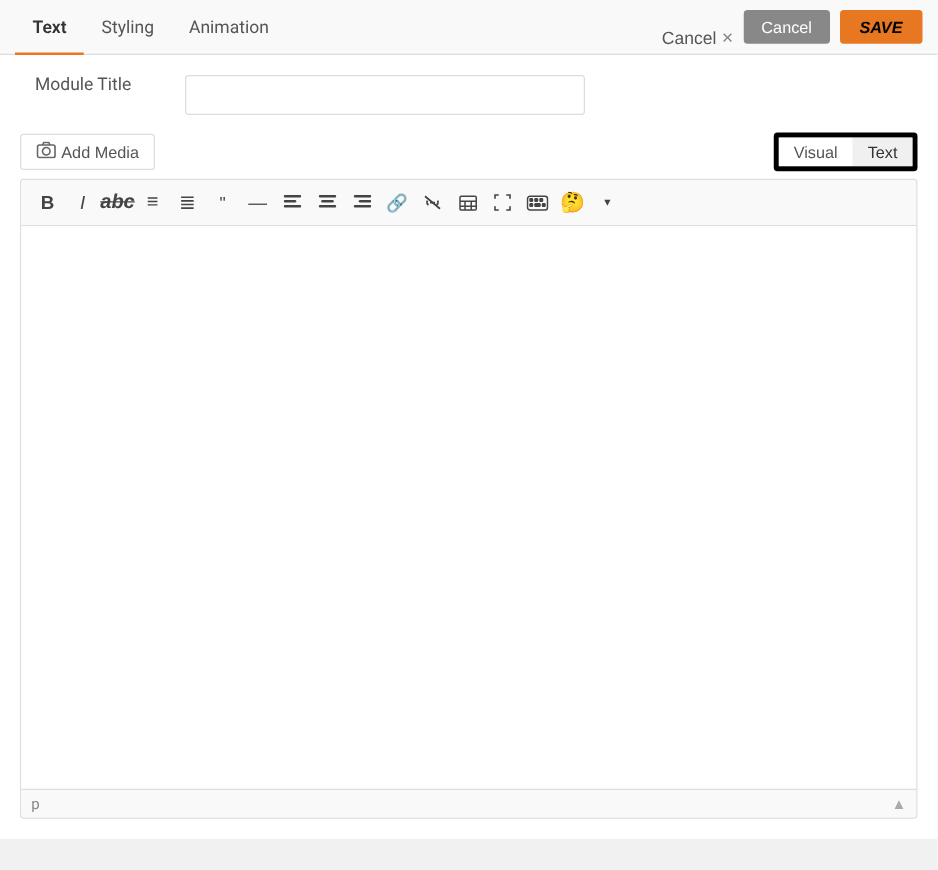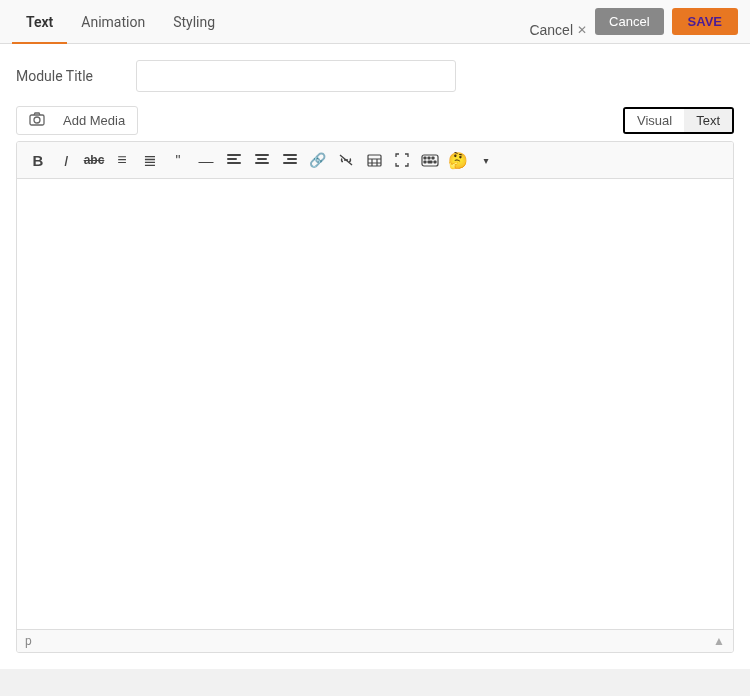--- a/index.html
+++ b/index.html
@@ -60,40 +60,41 @@
       background: #888;
       color: #fff;
       border: none;
       border-radius: 3px;
       padding: 6px 14px;
       cursor: pointer;
       font-size: 13px;
     }
     .save-btn {
       background: #e87722;
-      color: #4c1d95;
+      color: #000000;
       border: none;
       border-radius: 3px;
       padding: 6px 16px;
       cursor: pointer;
       font-size: 13px;
       font-weight: 600;
+      font-style: italic;
     }
 
     
     .main-content {
       background: #fff;
       padding: 16px;
     }
 
     
     .module-title-row {
       display: flex;
-      align-items: center;
       margin-bottom: 14px;
+      margin-left: 12px;
     }
     .module-title-label {
       font-size: 14px;
       color: #555;
       width: 120px;
       flex-shrink: 0;
     }
     .module-title-input {
       flex: 1;
       max-width: 320px;
@@ -115,29 +116,29 @@
     .add-media-btn {
       background: #fff;
       border: 1px solid #ddd;
       border-radius: 3px;
       padding: 5px 12px;
       cursor: pointer;
       font-size: 13px;
       color: #555;
       display: flex;
       align-items: center;
-      gap: 18px;
+      gap: 4px;
     }
     .add-media-icon {
       font-size: 14px;
       color: #777;
     }
     .view-toggle {
       display: flex;
-      border: 2px solid #000000;
+      border: 4px solid #000000;
       border-radius: 3px;
       overflow: hidden;
     }
     .view-toggle-btn {
       padding: 4px 12px;
       font-size: 13px;
       cursor: pointer;
       background: #fff;
       border: none;
       color: #555;
@@ -207,22 +208,22 @@
     .resize-handle {
       color: #aaa;
       font-size: 12px;
     }
   </style>
 </head>
 <body>
 
 <div class="top-bar">
   <div class="tab active">Text</div>
+  <div class="tab">Styling</div>
   <div class="tab">Animation</div>
-  <div class="tab">Styling</div>
   <div class="top-bar-right">
     <button class="cancel-btn">
       <span>Cancel</span>
       <span class="x-icon">✕</span>
     </button>
     <button class="preview-btn">Cancel</button>
     <button class="save-btn">SAVE</button>
   </div>
 </div>
 
@@ -249,21 +250,21 @@
       <button class="view-toggle-btn">Visual</button>
       <button class="view-toggle-btn active">Text</button>
     </div>
   </div>
 
   <div class="editor-wrapper">
 
     <div class="editor-toolbar">
       <button class="toolbar-btn" title="Bold" style="font-weight:bold;font-size:15px;">B</button>
       <button class="toolbar-btn" title="Italic" style="font-style:italic;font-size:15px;">I</button>
-      <button class="toolbar-btn" title="Strikethrough" style="font-size:12px;text-decoration:line-through;font-weight:600;">abc</button>
+      <button class="toolbar-btn" title="Strikethrough" style="font-size:16px;text-decoration:line-through;font-weight:600;font-style:italic;">abc</button>
       <button class="toolbar-btn" title="Unordered List" style="font-size:16px;">≡</button>
       <button class="toolbar-btn" title="Ordered List" style="font-size:16px;">≣</button>
       <button class="toolbar-btn" title="Blockquote" style="font-size:14px;">"</button>
       <button class="toolbar-btn" title="Horizontal Rule" style="font-size:15px;">—</button>
       <button class="toolbar-btn" title="Align Left">
         <svg width="14" height="12" viewBox="0 0 14 12" fill="#444">
           <rect x="0" y="0" width="14" height="2" rx="1"></rect>
           <rect x="0" y="4" width="10" height="2" rx="1"></rect>
           <rect x="0" y="8" width="14" height="2" rx="1"></rect>
         </svg>

